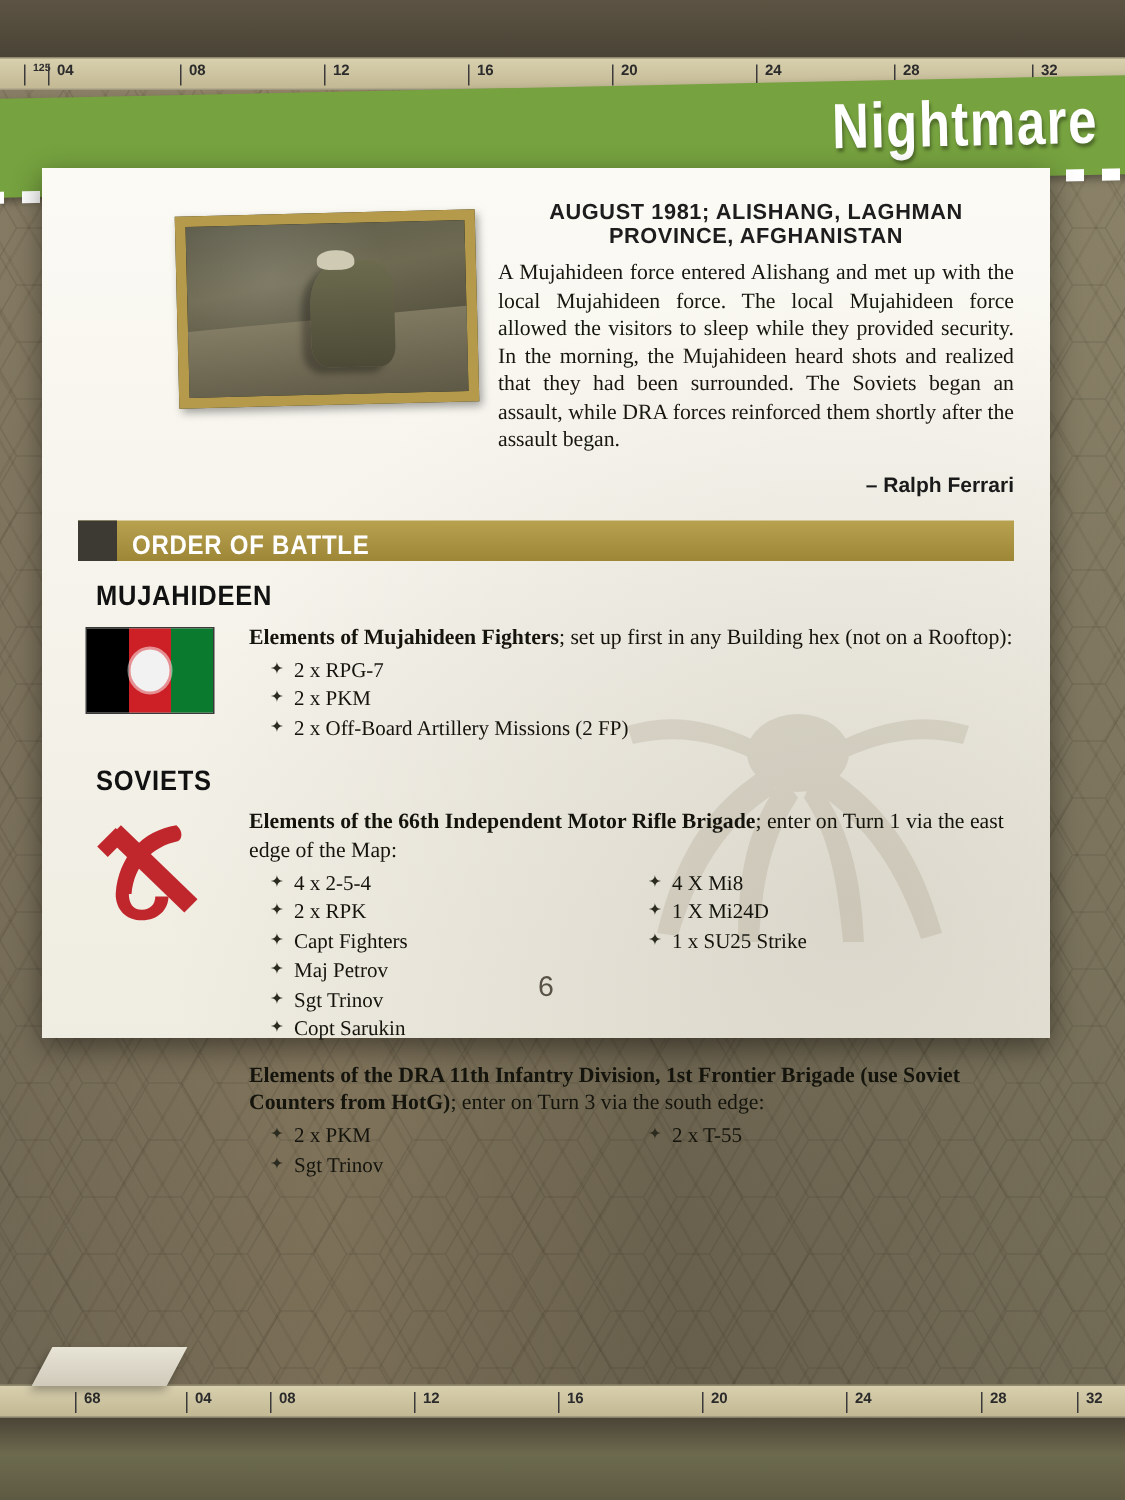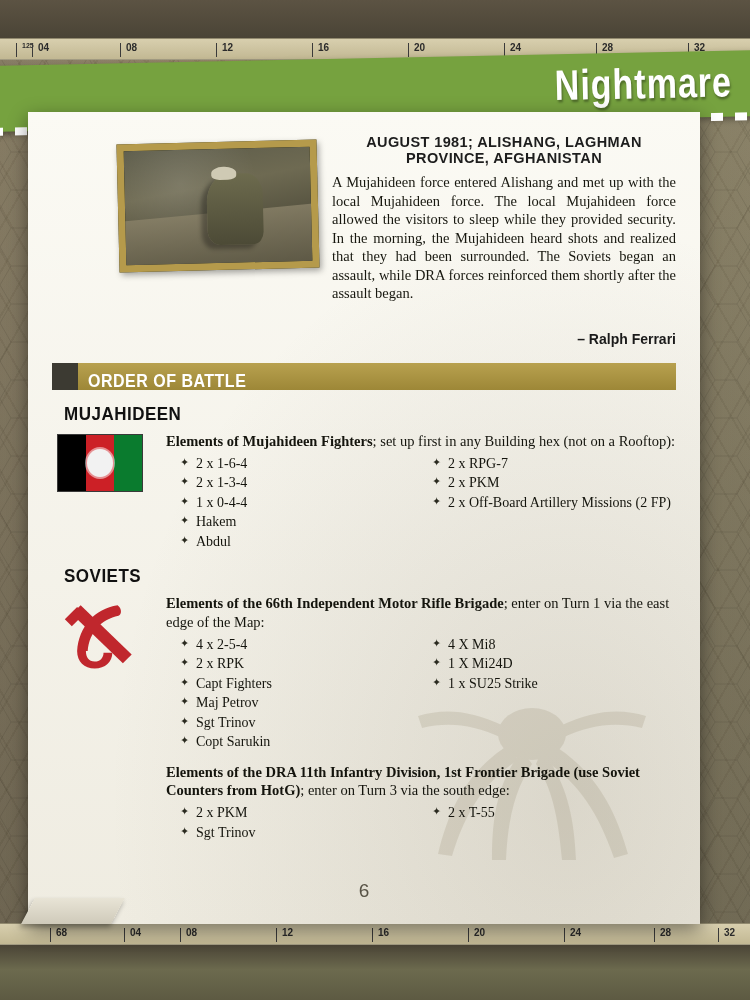--- a/index.html
+++ b/index.html
@@ -92,21 +92,21 @@
     font-size: 34px;
     letter-spacing: 1px;
     text-shadow: 1px 2px 2px rgba(0,0,0,.35);
     transform: scaleY(1.25);
   }
 
   
   .sheet {
     position: absolute;
     left: 28px; top: 112px;
-    width: 672px; height: 812px;
+    width: 672px; height: 580px;
     background: #f7f5ee;
     box-shadow: 0 6px 18px rgba(0,0,0,.45);
   }
   .sheet:before {
     content: "";
     position: absolute; inset: 0;
     background:
       radial-gradient(ellipse at 80% 85%, rgba(120,110,90,.18), rgba(255,255,255,0) 60%),
       linear-gradient(180deg, #fbfaf4, #efece1);
   }
@@ -170,21 +170,21 @@
     font-size: 14.5px;
     line-height: 1.28;
     text-align: justify;
     color: #17170f;
   }
   .byline {
     text-align: right;
     font-family: "Liberation Sans", sans-serif;
     font-weight: bold;
     font-size: 14px;
-    margin-top: 28px;
+    margin-top: 12px;
     color: #1a1a1a;
   }
 
   
   .oob-bar {
     margin-top: 16px;
     height: 27px;
     background: linear-gradient(180deg,#b8a14f,#9d8737);
     display: flex; align-items: flex-end;
     position: relative;
@@ -372,27 +372,20 @@
                 <div class="b2"></div>
                 <div class="b3"></div>
               <div class="emb"></div>
             </div>
           </div>
           <div class="force-body">
             <div class="force-head">
               <b>Elements of Mujahideen Fighters</b><span>; set up first in any Building hex (not on a Rooftop):</span>
             </div>
             <div class="cols">
-              <div class="col">
-                <div class="unit">2 x 1-6-4</div>
-                <div class="unit">2 x 1-3-4</div>
-                <div class="unit">1 x 0-4-4</div>
-                <div class="unit">Hakem</div>
-                <div class="unit">Abdul</div>
-              </div>
               <div class="col">
                 <div class="unit">2 x RPG-7</div>
                 <div class="unit">2 x PKM</div>
                 <div class="unit">2 x Off-Board Artillery Missions (2 FP)</div>
               </div>
             </div>
           </div>
         </div>
       </div>
 

